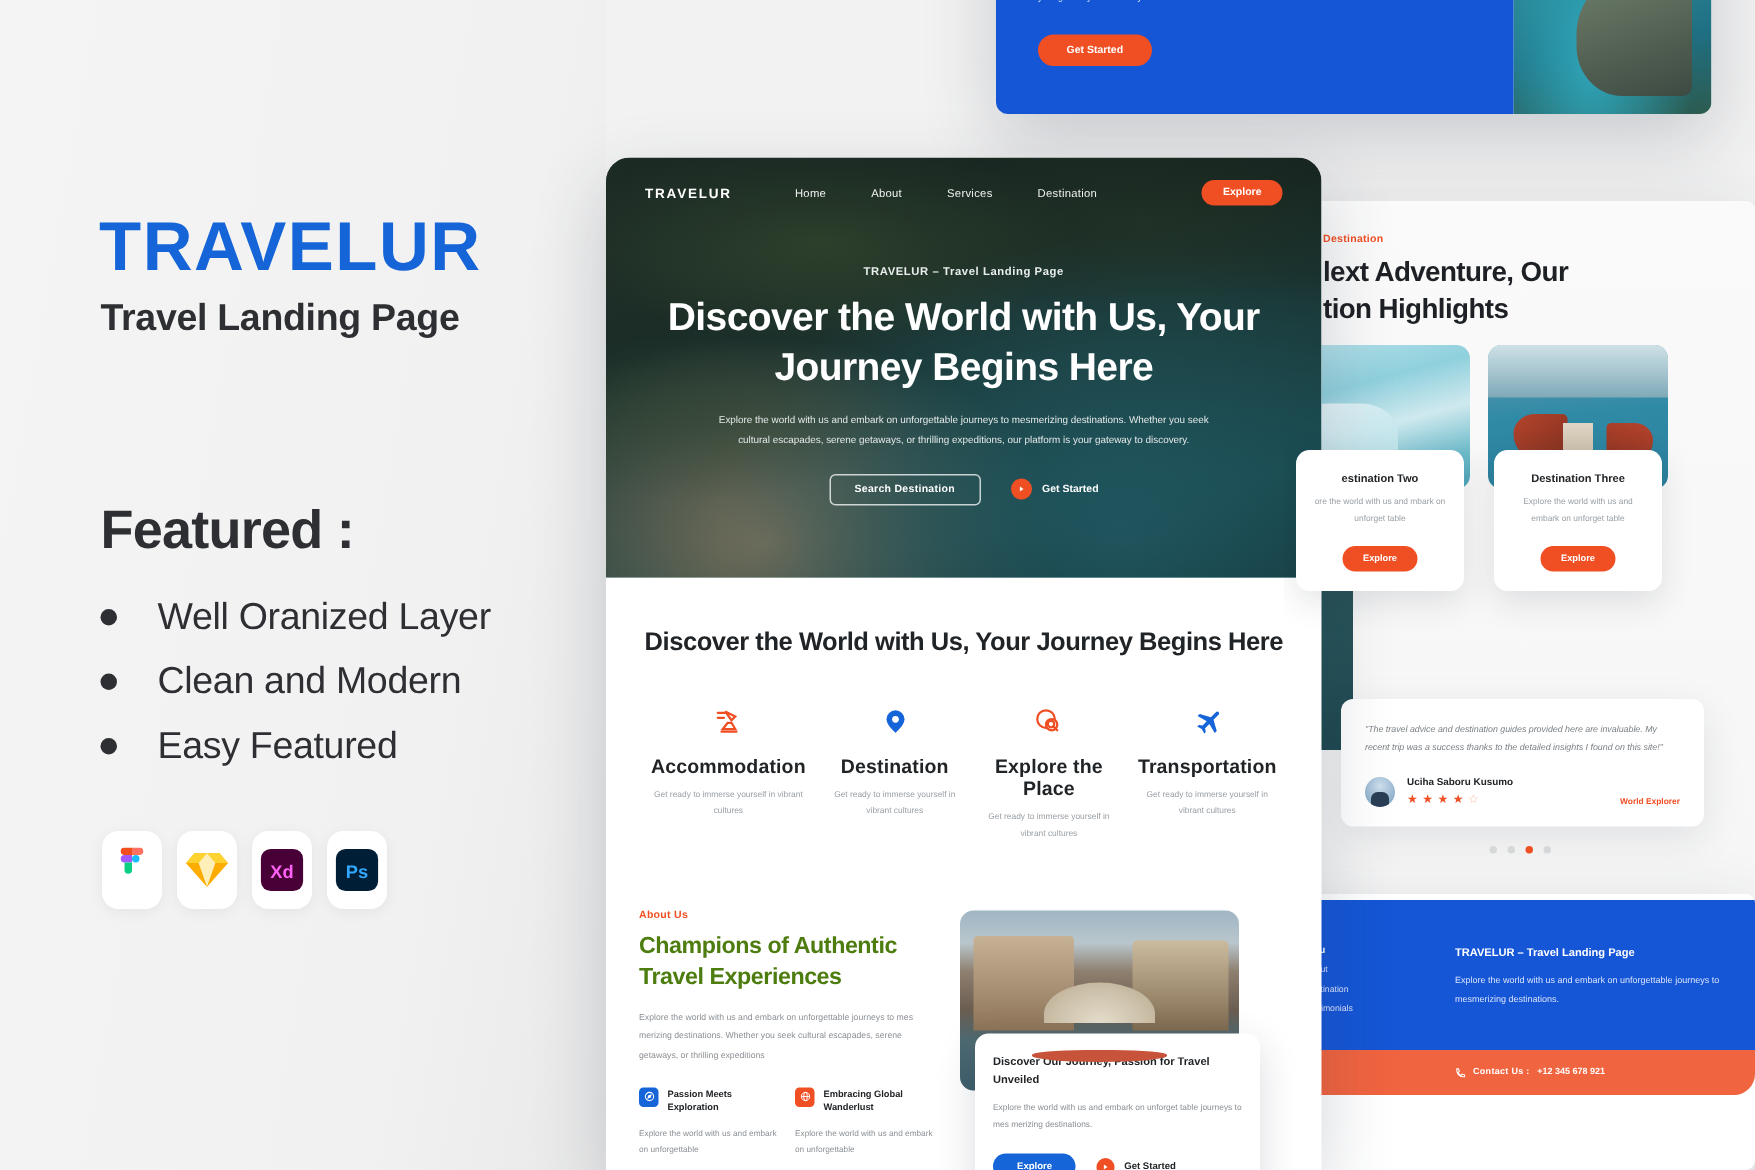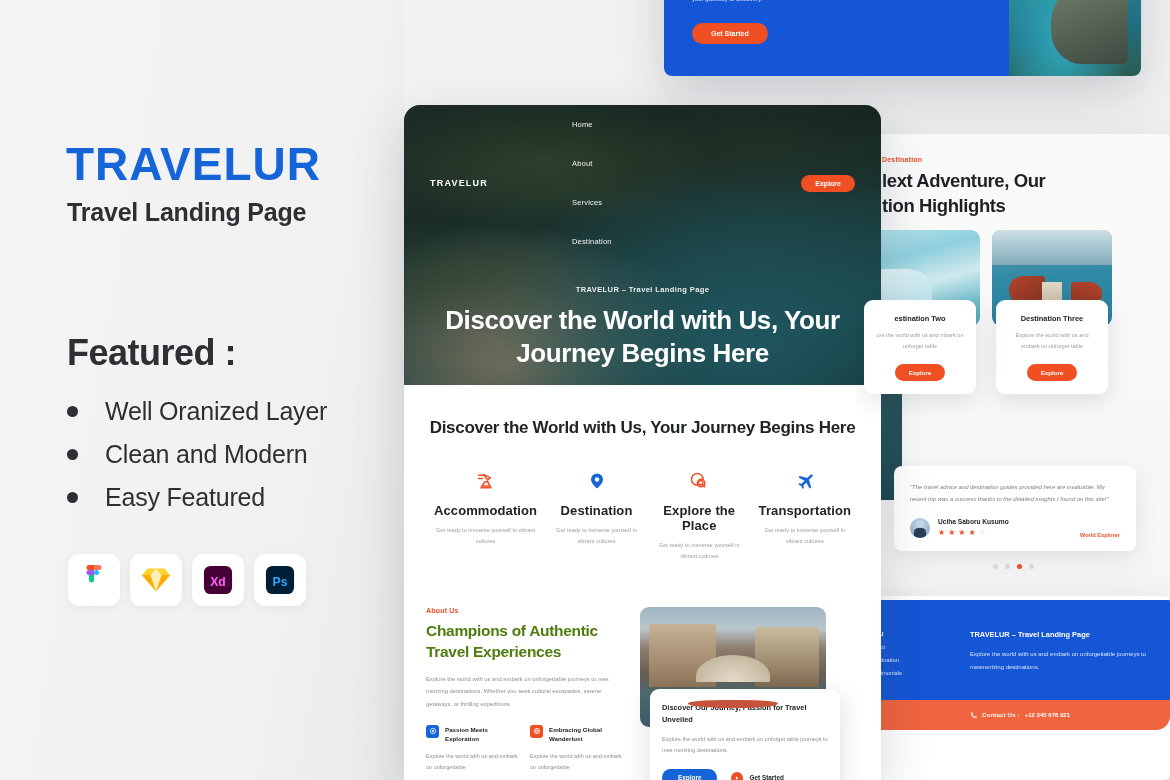--- a/index.html
+++ b/index.html
@@ -33,21 +33,21 @@
   .feat-item {
     display: flex; align-items: center; gap: 27px; margin-bottom: 14px;
   }
   .feat-dot {
     width: 11px; height: 11px; border-radius: 50%; background: #2d2f33; flex: none;
   }
   .feat-text { font-size: 25px; font-weight: 500; color: #2d2f33; letter-spacing: -0.2px; }
 
   .apps { position: absolute; left: 68px; top: 554px; display: flex; gap: 10px; }
   .app-tile {
-    width: 52px; height: 52px; background: #fff; border-radius: 11px;
+    width: 40px; height: 52px; background: #fff; border-radius: 11px;
     display: flex; align-items: center; justify-content: center;
     box-shadow: 0 2px 10px rgba(0,0,0,.06);
   }
 
   
   .shadow-lg { box-shadow: 0 18px 50px rgba(40,50,70,.20); }
 
   
   .mock-center {
     position: absolute; left: 404px; top: 105px; width: 477px; height: 675px;
@@ -70,21 +70,21 @@
   .hero::after {
     content: ""; position: absolute; inset: 0;
     background: linear-gradient(180deg, rgba(12,24,20,.55) 0%, rgba(12,24,20,.30) 35%, rgba(12,24,20,.42) 100%);
   }
   .hero-inner { position: relative; z-index: 2; }
 
   .navbar {
     display: flex; align-items: center; padding: 15px 26px 0 26px;
   }
   .brand { color: #fff; font-size: 9px; font-weight: 700; letter-spacing: 1.2px; }
-  .navlinks { display: flex; gap: 30px; margin-left: 84px; flex-direction: column; }
+  .navlinks { display: flex; gap: 30px; margin-left: 42px; }
   .navlink { color: #f0f2f2; font-size: 7.5px; font-weight: 500; letter-spacing: .2px; }
   .nav-cta {
     margin-left: auto; background: #f04e23; color: #fff;
     font-size: 7px; font-weight: 600; padding: 5px 14px; border-radius: 20px;
   }
 
   .hero-eyebrow {
     text-align: center; color: #e9eeee; font-size: 7.5px; font-weight: 600;
     letter-spacing: .4px; margin-top: 39px;
   }

